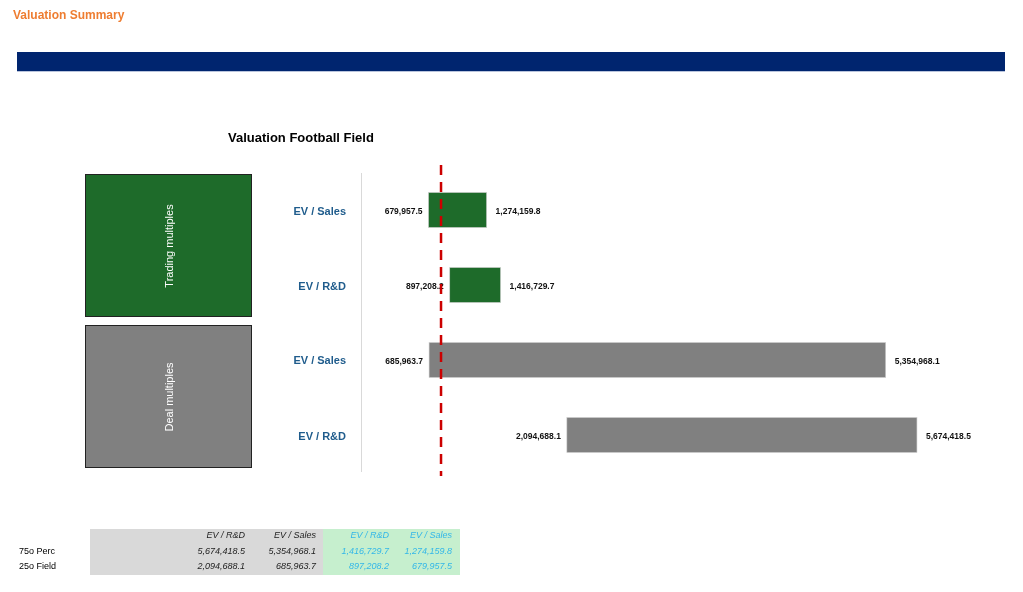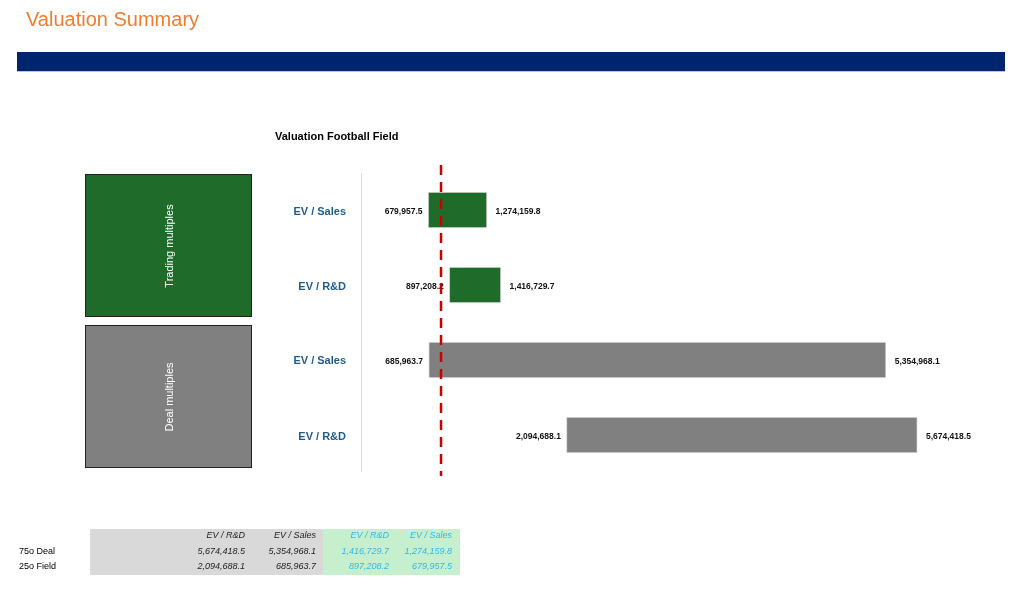--- a/index.html
+++ b/index.html
@@ -1,19 +1,19 @@
 <!DOCTYPE html>
 <html><head>
 <meta charset="utf-8">
 <style>
   html, body { margin: 0; padding: 0; background: #ffffff; }
   body { width: 1023px; height: 592px; position: relative; overflow: hidden; font-family: "Liberation Sans", sans-serif; }
-  .title { position: absolute; left: 26px; top: 8px; font-size: 20px; font-weight: normal; color: #ee7d31; }
+  .title { position: absolute; left: 13px; top: 8px; font-size: 12px; font-weight: bold; color: #ee7d31; }
   .band { position: absolute; left: 17px; top: 52px; width: 988px; height: 19px; background: #00256f; border-bottom: 1px solid #b9c4dc; }
-  .chart-title { position: absolute; left: 228px; top: 130px; font-size: 11px; font-weight: bold; color: #000; margin-left: 47px; }
+  .chart-title { position: absolute; left: 228px; top: 130px; font-size: 13px; font-weight: bold; color: #000; }
   .group-box { position: absolute; left: 85px; width: 167px; border: 1px solid #222; box-sizing: border-box; }
   .group-box span { position: absolute; left: 50%; top: 50%; transform: translate(-50%,-50%) rotate(-90deg); color: #fff; font-size: 11px; white-space: nowrap; }
   .cat-label { position: absolute; right: 677px; font-size: 11px; font-weight: bold; color: #1f5c8c; white-space: nowrap; }
   svg.plot { position: absolute; left: 0; top: 0; }
   .tbl { position: absolute; left: 0; top: 529px; font-size: 9px; }
   .tbl .row { position: absolute; left: 0; height: 13px; width: 470px; }
   .tbl .cell { position: absolute; top: 0; height: 13px; line-height: 13px; font-style: italic; text-align: right; white-space: nowrap; }
   .tbl .rowlab { position: absolute; left: 19px; top: 0; line-height: 13px; font-style: normal; color: #000; }
   .bg-gray { position: absolute; left: 90px; top: 529px; width: 233px; height: 46px; background: #d9d9d9; }
   .bg-green { position: absolute; left: 323px; top: 529px; width: 137px; height: 46px; background: #c6efce; }
@@ -62,21 +62,21 @@
 <div class="bg-gray"></div>
 <div class="bg-green"></div>
 <div class="tbl">
   <div class="row" style="top:0;">
     <span class="cell c-gray" style="right:225px;">EV / R&amp;D</span>
     <span class="cell c-gray" style="right:154px;">EV / Sales</span>
     <span class="cell c-cyan" style="right:81px;">EV / R&amp;D</span>
     <span class="cell c-cyan" style="right:18px;">EV / Sales</span>
   </div>
   <div class="row" style="top:16px;">
-    <span class="rowlab">75o Deal</span>
+    <span class="rowlab">75o Perc</span>
     <span class="cell c-gray" style="right:225px;">5,674,418.5</span>
     <span class="cell c-gray" style="right:154px;">5,354,968.1</span>
     <span class="cell c-cyan" style="right:81px;">1,416,729.7</span>
     <span class="cell c-cyan" style="right:18px;">1,274,159.8</span>
   </div>
   <div class="row" style="top:31px;">
     <span class="rowlab">25o Field</span>
     <span class="cell c-gray" style="right:225px;">2,094,688.1</span>
     <span class="cell c-gray" style="right:154px;">685,963.7</span>
     <span class="cell c-cyan" style="right:81px;">897,208.2</span>

